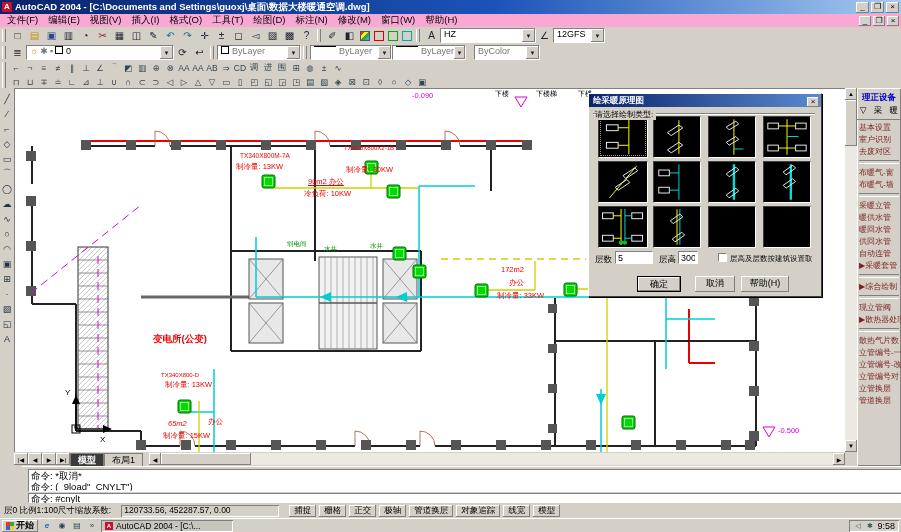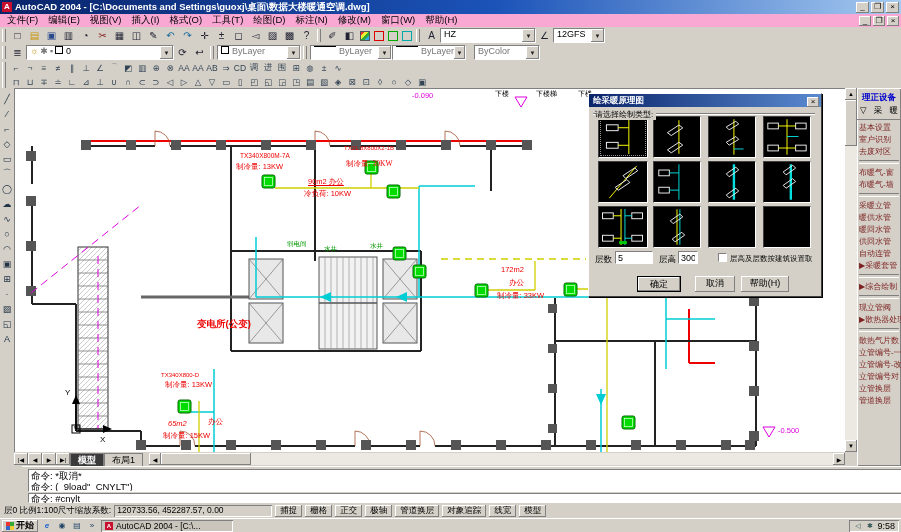--- a/index.html
+++ b/index.html
@@ -116,21 +116,21 @@
   .cmdtext{position:absolute;left:6px;top:2px;width:879px;height:23px;background:#fff;
     border:1px solid;border-color:#808080 #fff #fff #808080;font-size:9.5px;line-height:11px;
     padding:0 2px;overflow:hidden;}
   .cmdline{position:absolute;left:6px;top:26px;width:879px;height:10px;background:#fff;
     border:1px solid;border-color:#808080 #fff #fff #808080;font-size:9.5px;line-height:9px;padding:0 2px;}
   .cscroll{position:absolute;right:3px;top:2px;width:13px;height:23px;background:#ece9e2;}
   .cscroll .varrow{width:13px;height:9px;}
 
   
   .statusbar{position:absolute;left:0;top:503px;width:901px;height:15px;background:#d4d0c8;
-    display:flex;align-items:center;font-size:8.5px;padding:0 4px;gap:3px;}
+    display:flex;align-items:center;font-size:8.5px;padding:0 4px;gap:10px;}
   .coords{width:158px;height:12px;line-height:11px;padding:0 3px;background:#d4d0c8;font-size:8.5px;}
   .sbtn{height:12px;line-height:11px;padding:0 5px;background:#d4d0c8;font-size:8.5px;flex:0 0 auto;}
 
   
   .taskbar{position:absolute;left:0;top:518px;width:901px;height:14px;background:#d4d0c8;
     border-top:1px solid #fff;display:flex;align-items:center;padding:0 2px;gap:3px;}
   .startbtn{height:12px;display:flex;align-items:center;background:#d4d0c8;padding:0 4px;gap:2px;font-size:9px;font-weight:bold;}
   .flag{width:8px;height:8px;display:grid;grid-template-columns:4px 4px;grid-template-rows:4px 4px;}
   .flag i:nth-child(1){background:#e33;} .flag i:nth-child(2){background:#3a3;}
   .flag i:nth-child(3){background:#36c;} .flag i:nth-child(4){background:#ec3;}
@@ -561,25 +561,25 @@
         <path d="M61,340 V312 M61,340 H91"></path>
       </g>
       <g fill="#000">
         <polygon points="57,315 65,315 61,306"></polygon>
         <polygon points="88,336 88,344 97,340"></polygon>
       </g>
       <rect x="57" y="336" width="8" height="8" fill="none" stroke="#000" stroke-width="1"></rect>
     </svg>
 
     <div class="dlabels">
-      <div class="lb red" style="left:138px;top:230px;font-size:9.5px;font-weight:bold;margin-left:44px;">变电所(公变)</div>
+      <div class="lb red" style="left:138px;top:245px;font-size:9.5px;font-weight:bold;">变电所(公变)</div>
       <div class="lb red" style="left:225px;top:64px;font-size:6.5px;">TX340X800M-7A</div>
       <div class="lb red" style="left:221px;top:74px;font-size:7.5px;">制冷量: 13KW</div>
       <div class="lb red" style="left:329px;top:56px;font-size:6px;">TX21.8X800X2-1B</div>
-      <div class="lb red" style="left:331px;top:71px;font-size:7.5px;font-family:Liberation Serif, serif;">制冷量: 30KW</div>
+      <div class="lb red" style="left:331px;top:77px;font-size:7.5px;">制冷量: 30KW</div>
       <div class="lb red" style="left:293px;top:89px;font-size:7.5px;text-decoration:underline;">90m2  办公</div>
       <div class="lb red" style="left:289px;top:101px;font-size:7.5px;">冷负荷: 10KW</div>
       <div class="lb red" style="left:486px;top:177px;font-size:7.5px;">172m2</div>
       <div class="lb red" style="left:494px;top:190px;font-size:7.5px;">办公</div>
       <div class="lb red" style="left:482px;top:203px;font-size:7.5px;">制冷量: 33KW</div>
       <div class="lb red" style="left:153px;top:331px;font-size:7.5px;font-style:italic;">65m2</div>
       <div class="lb red" style="left:193px;top:329px;font-size:7.5px;">办公</div>
       <div class="lb red" style="left:148px;top:343px;font-size:7.5px;">制冷量: 15KW</div>
       <div class="lb red" style="left:146px;top:283px;font-size:6px;">TX340X800-D</div>
       <div class="lb red" style="left:150px;top:292px;font-size:7.5px;">制冷量: 13KW</div>

